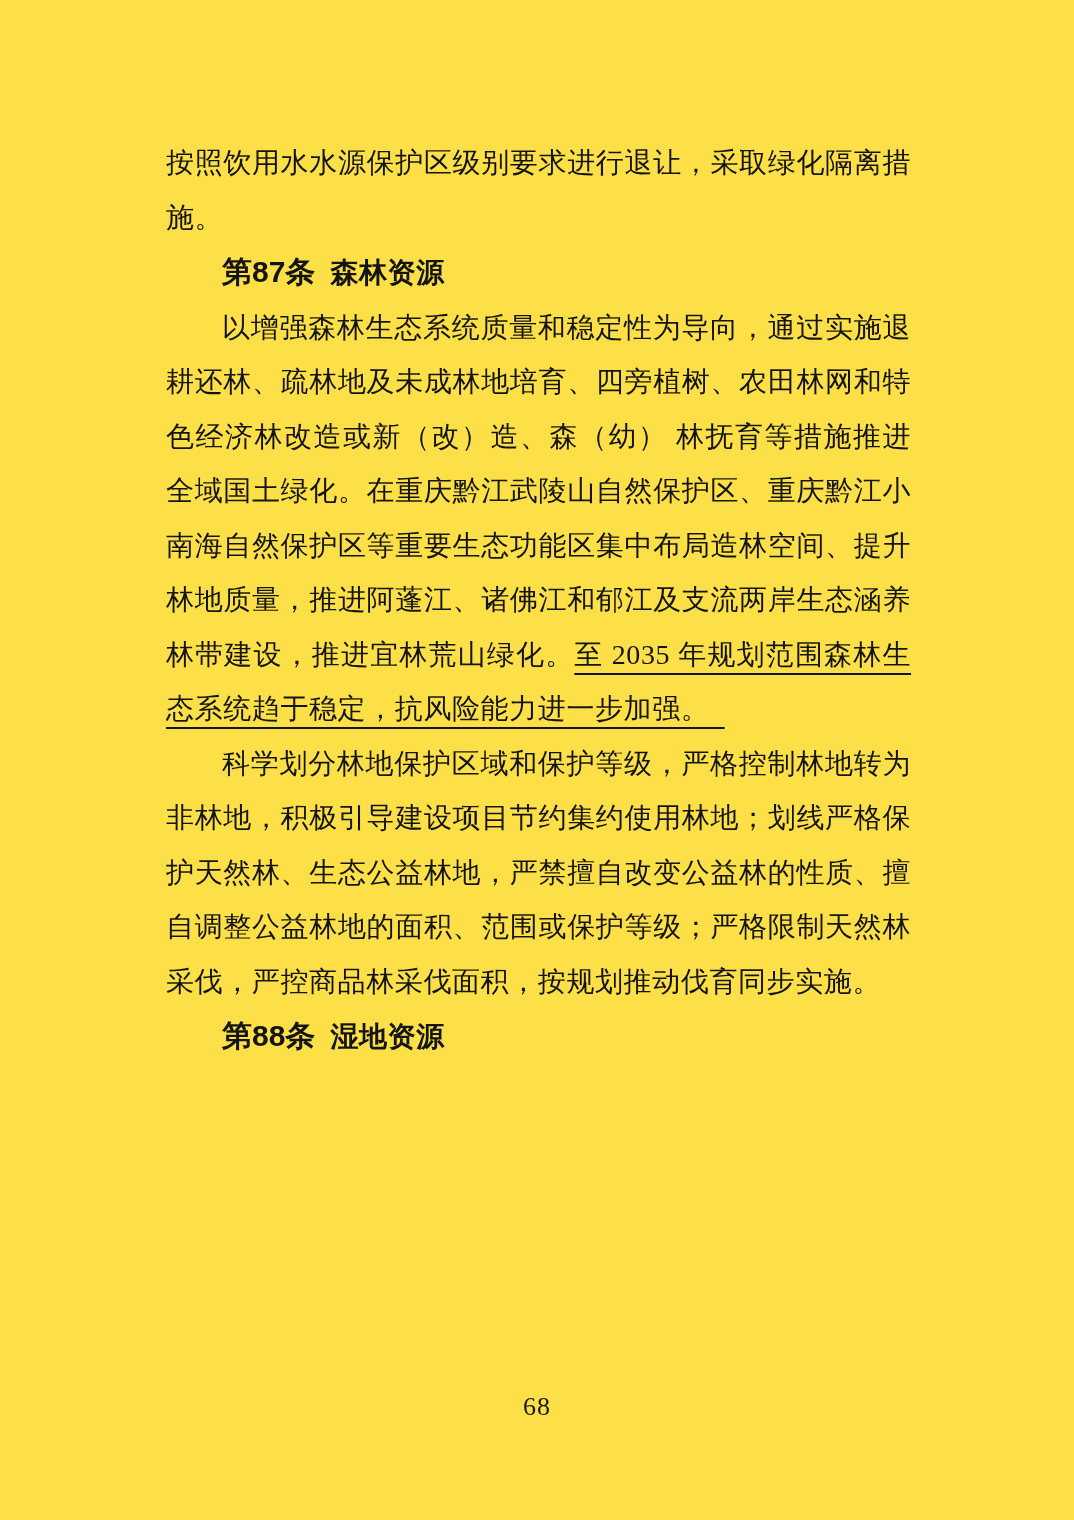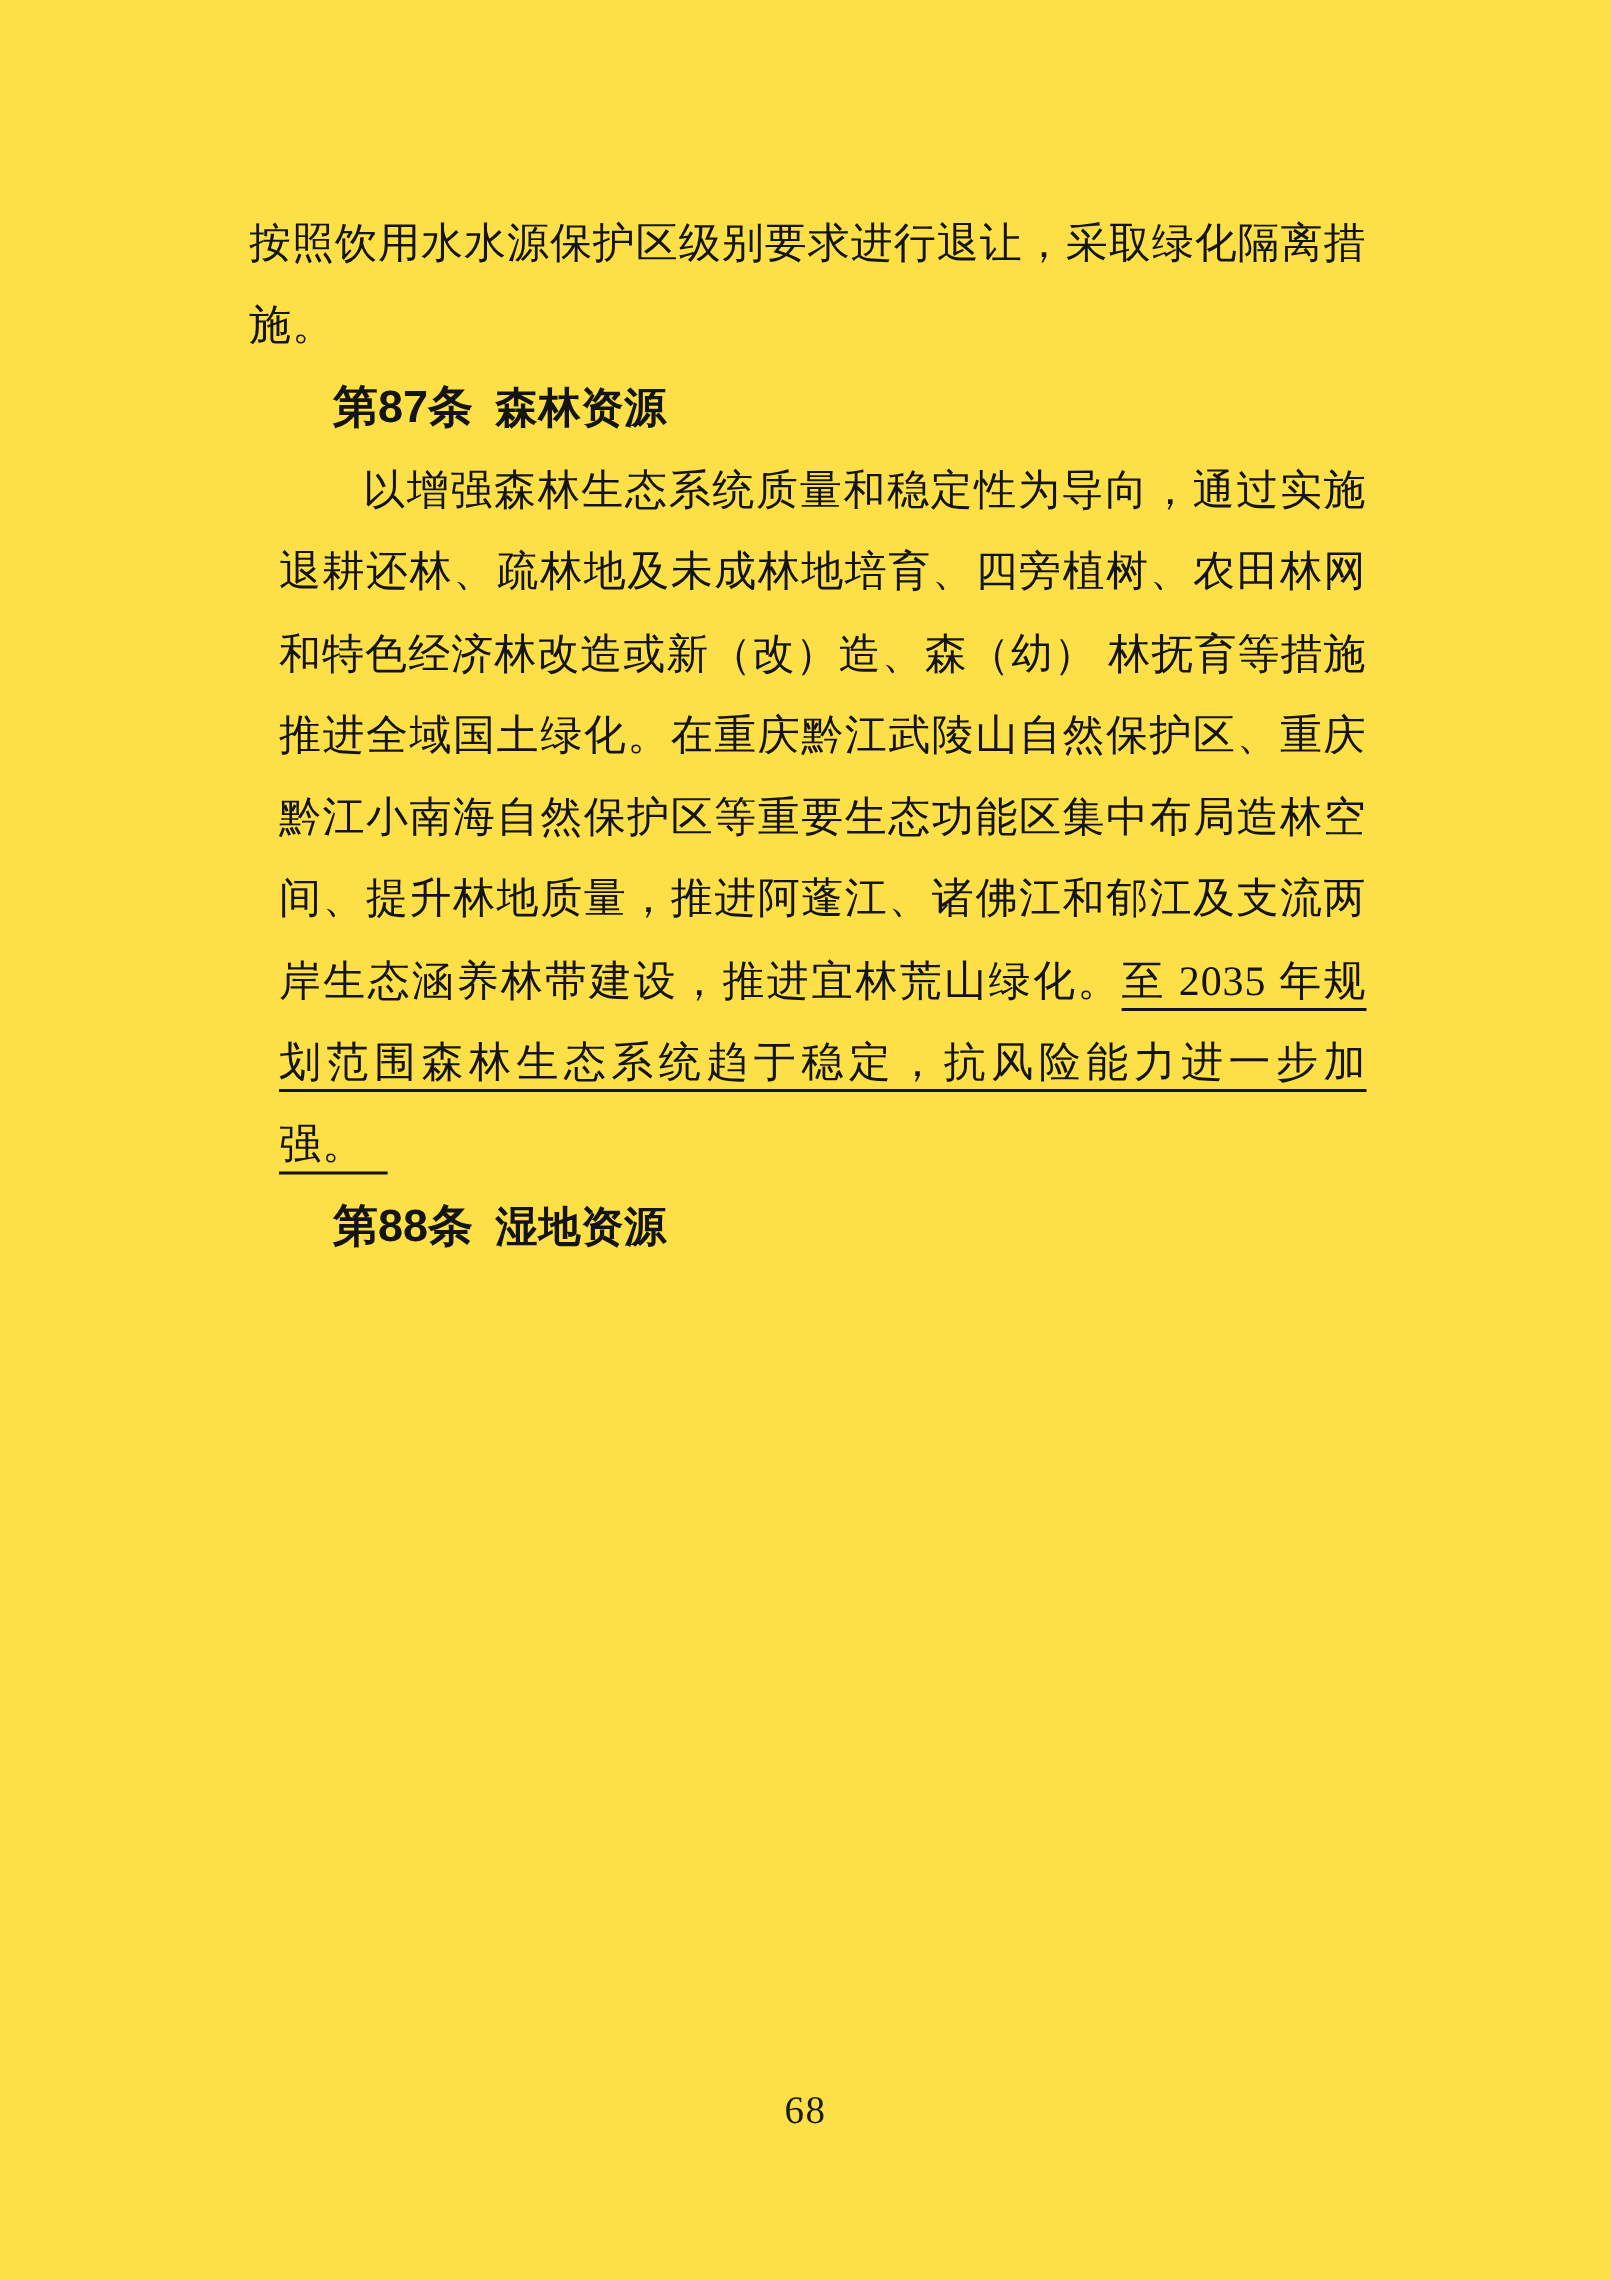--- a/index.html
+++ b/index.html
@@ -25,21 +25,20 @@
     line-height: 54.5px;
     letter-spacing: 0.6px;
     text-align: justify;
   }
   .content p {
     margin: 0;
     padding: 0;
   }
   .para.indent {
     text-indent: 2em;
-    margin-left: 20px;
   }
   .heading {
     text-indent: 2em;
     white-space: nowrap;
   }
   .heading .hnum {
     font-family: Liberation Sans, sans-serif;
     font-weight: 700;
     font-size: 30px;
     letter-spacing: 0;
@@ -69,16 +68,17 @@
   }
 </style>
 </head>
 <body>
 
 <div class="page">
   <div class="content" id="doc-body">
       <p class="para"><span class="run">按照饮用水水源保护区级别要求进行退让，采取绿化隔离措施。</span></p>
       <p class="heading"><span class="hnum">第87条</span><span class="htitle">森林资源</span></p>
       <p class="para indent"><span class="run">以增强森林生态系统质量和稳定性为导向，通过实施退耕还林、疏林地及未成林地培育、四旁植树、农田林网和特色经济林改造或新（改）造、森（幼） 林抚育等措施推进全域国土绿化。在重庆黔江武陵山自然保护区、重庆黔江小南海自然保护区等重要生态功能区集中布局造林空间、提升林地质量，推进阿蓬江、诸佛江和郁江及支流两岸生态涵养林带建设，推进宜林荒山绿化。</span><span class="run u">至 2035 年规划范围森林生态系统趋于稳定，抗风险能力进一步加强。&nbsp;&nbsp;</span></p>
+      <p class="para indent"><span class="run">科学划分林地保护区域和保护等级，严格控制林地转为非林地，积极引导建设项目节约集约使用林地；划线严格保护天然林、生态公益林地，严禁擅自改变公益林的性质、擅自调整公益林地的面积、范围或保护等级；严格限制天然林采伐，严控商品林采伐面积，按规划推动伐育同步实施。</span></p>
       <p class="heading"><span class="hnum">第88条</span><span class="htitle">湿地资源</span></p>
     </div>
   <div class="page-number">68</div>
 </div>
 
 </body></html>

